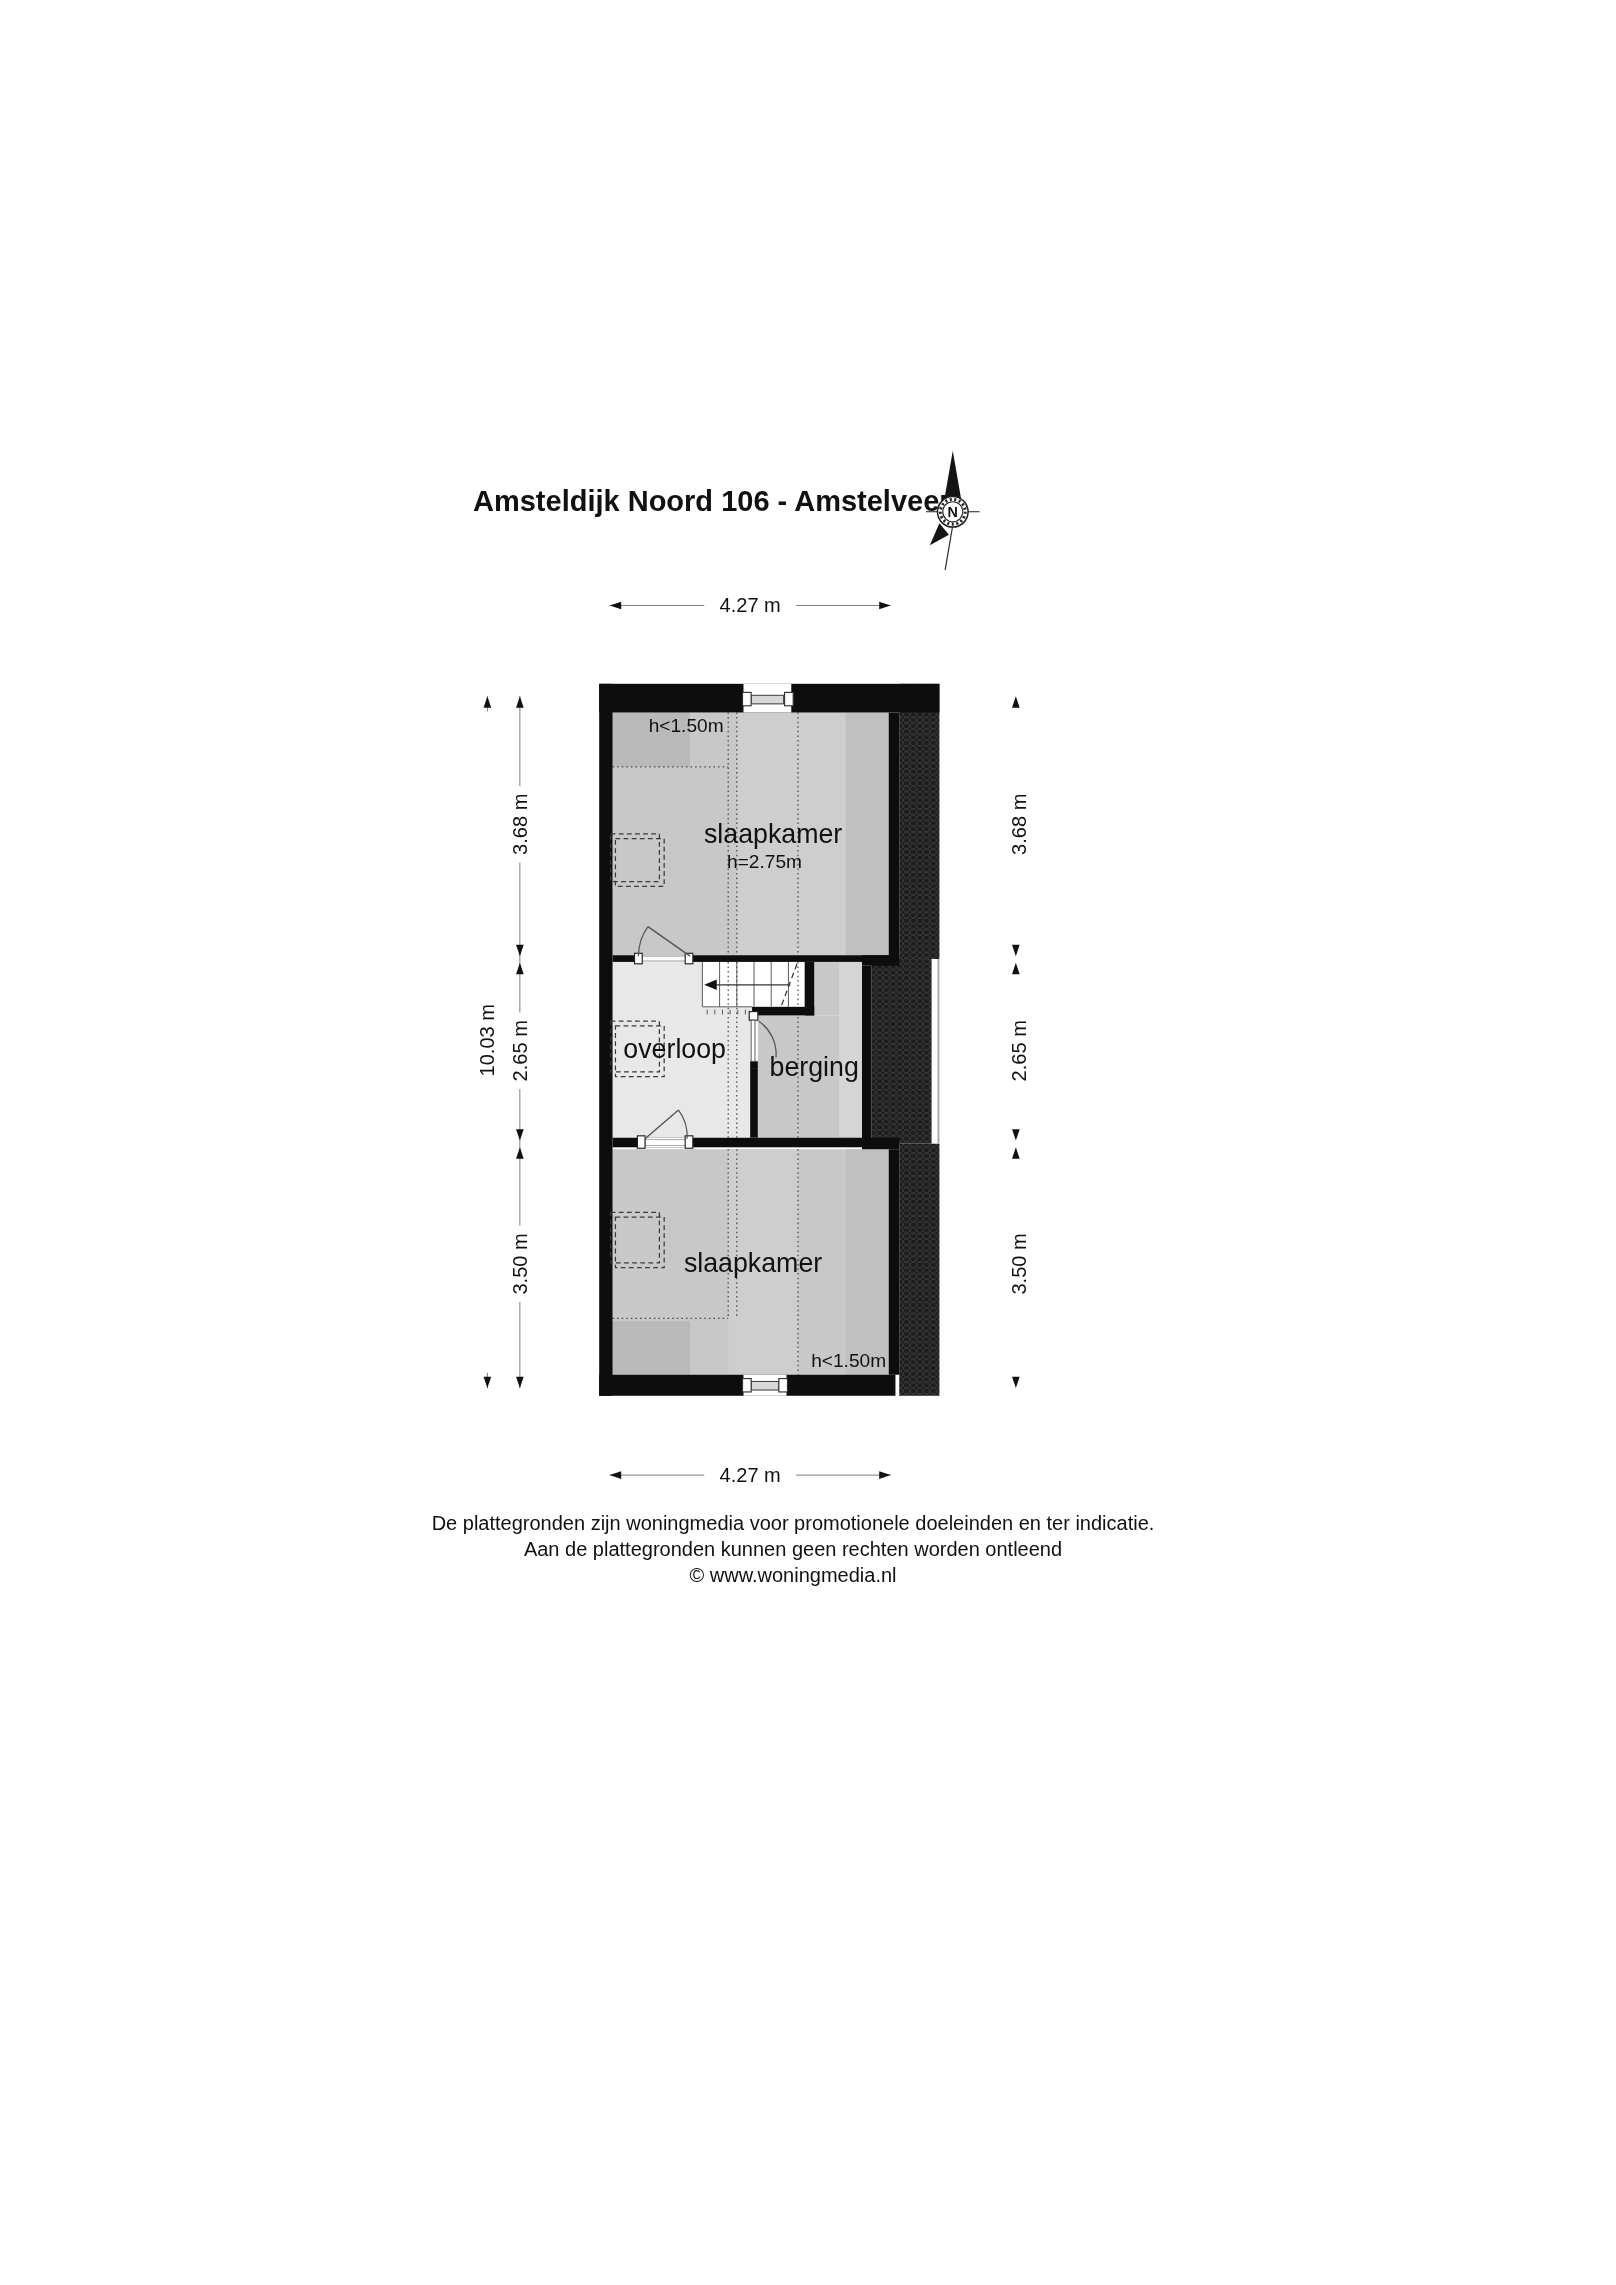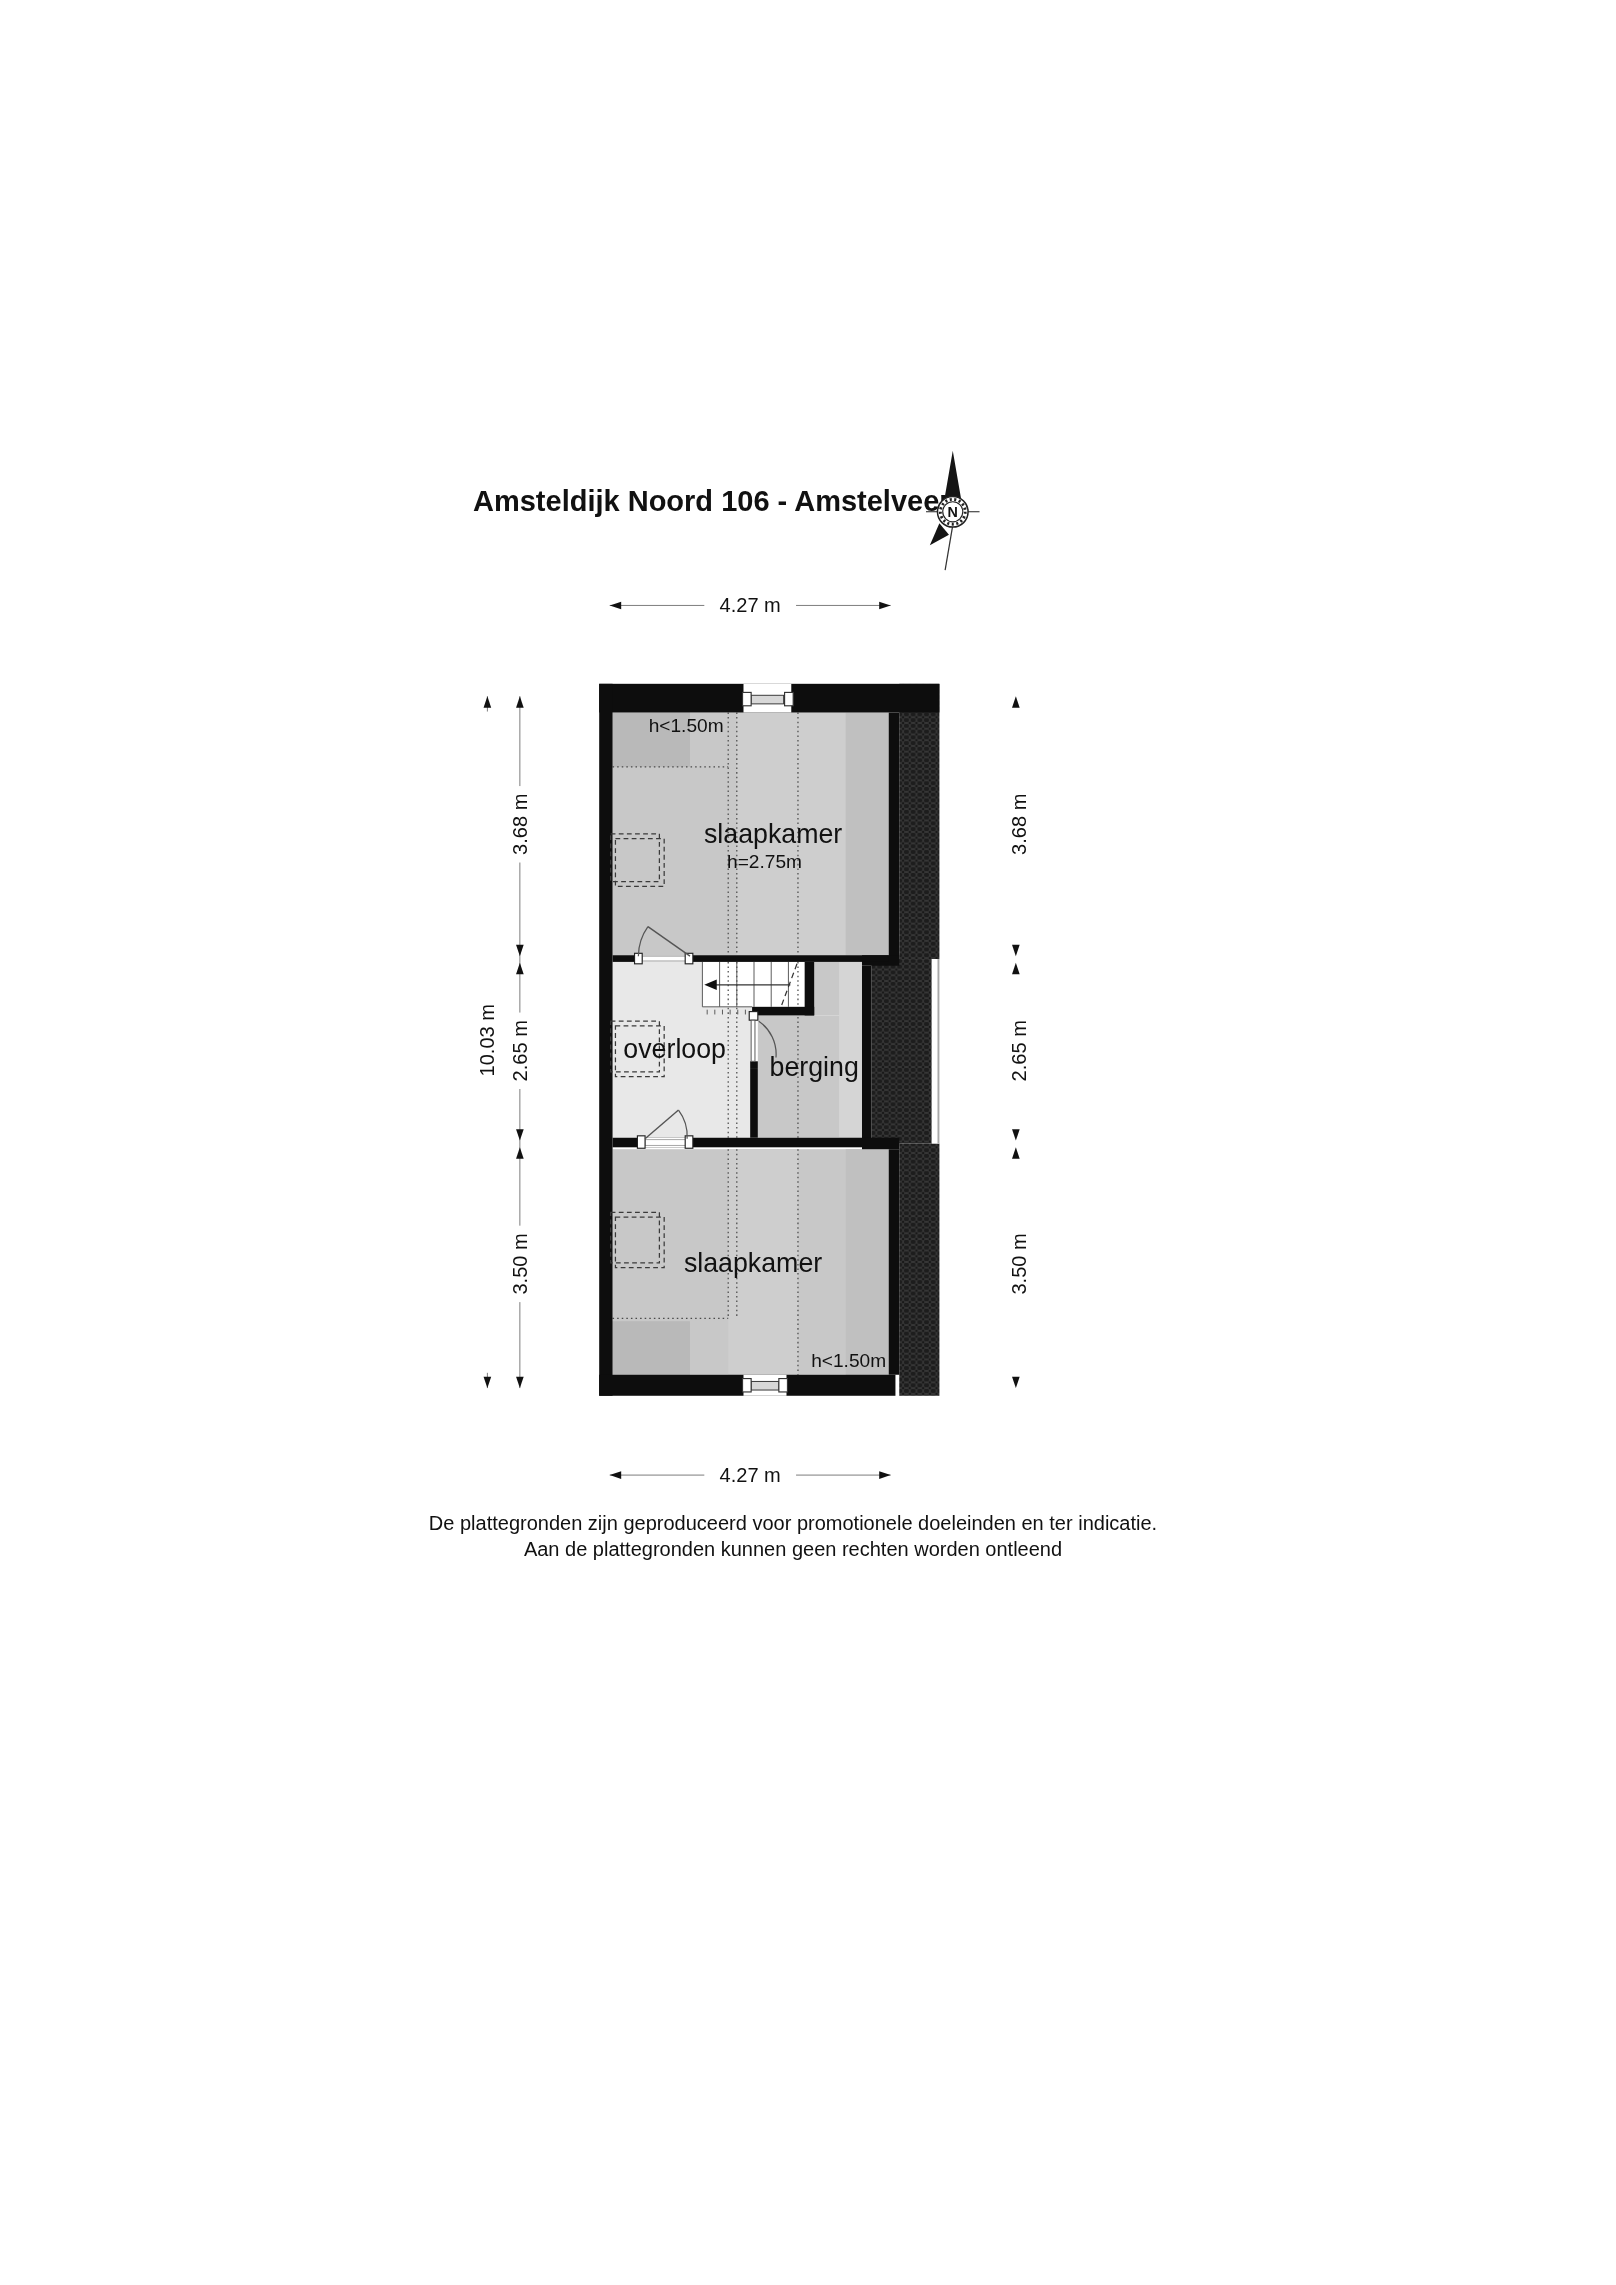--- a/index.html
+++ b/index.html
@@ -233,18 +233,19 @@
       <polygon points="983,547 973,570 993,559" fill="#141414"></polygon>
       <polygon points="997,471 1007,529 997,521 987,529" fill="#141414"></polygon>
       <circle cx="997" cy="535" r="16" fill="#ffffff" stroke="#222" stroke-width="1.6"></circle>
       <circle cx="997" cy="535" r="13" fill="none" stroke="#222" stroke-width="3" stroke-dasharray="2.2 2.6"></circle>
       <circle cx="997" cy="535" r="10.5" fill="#ffffff" stroke="#222" stroke-width="1.2"></circle>
       <text x="997" y="535" dy="5.5" text-anchor="middle" class="northlabel">N</text>
     </g>
   </svg>
 
   <div class="footer">
-    <div>De plattegronden zijn geproduceerd voor promotionele doeleinden en ter indicatie.</div>
+    <div>De plattegronden zijn woningmedia voor promotionele doeleinden en ter indicatie.</div>
     <div>Aan de plattegronden kunnen geen rechten worden ontleend</div>
+    <div>© www.woningmedia.nl</div>
   </div>
 
 </div>
 
 
 </body></html>

